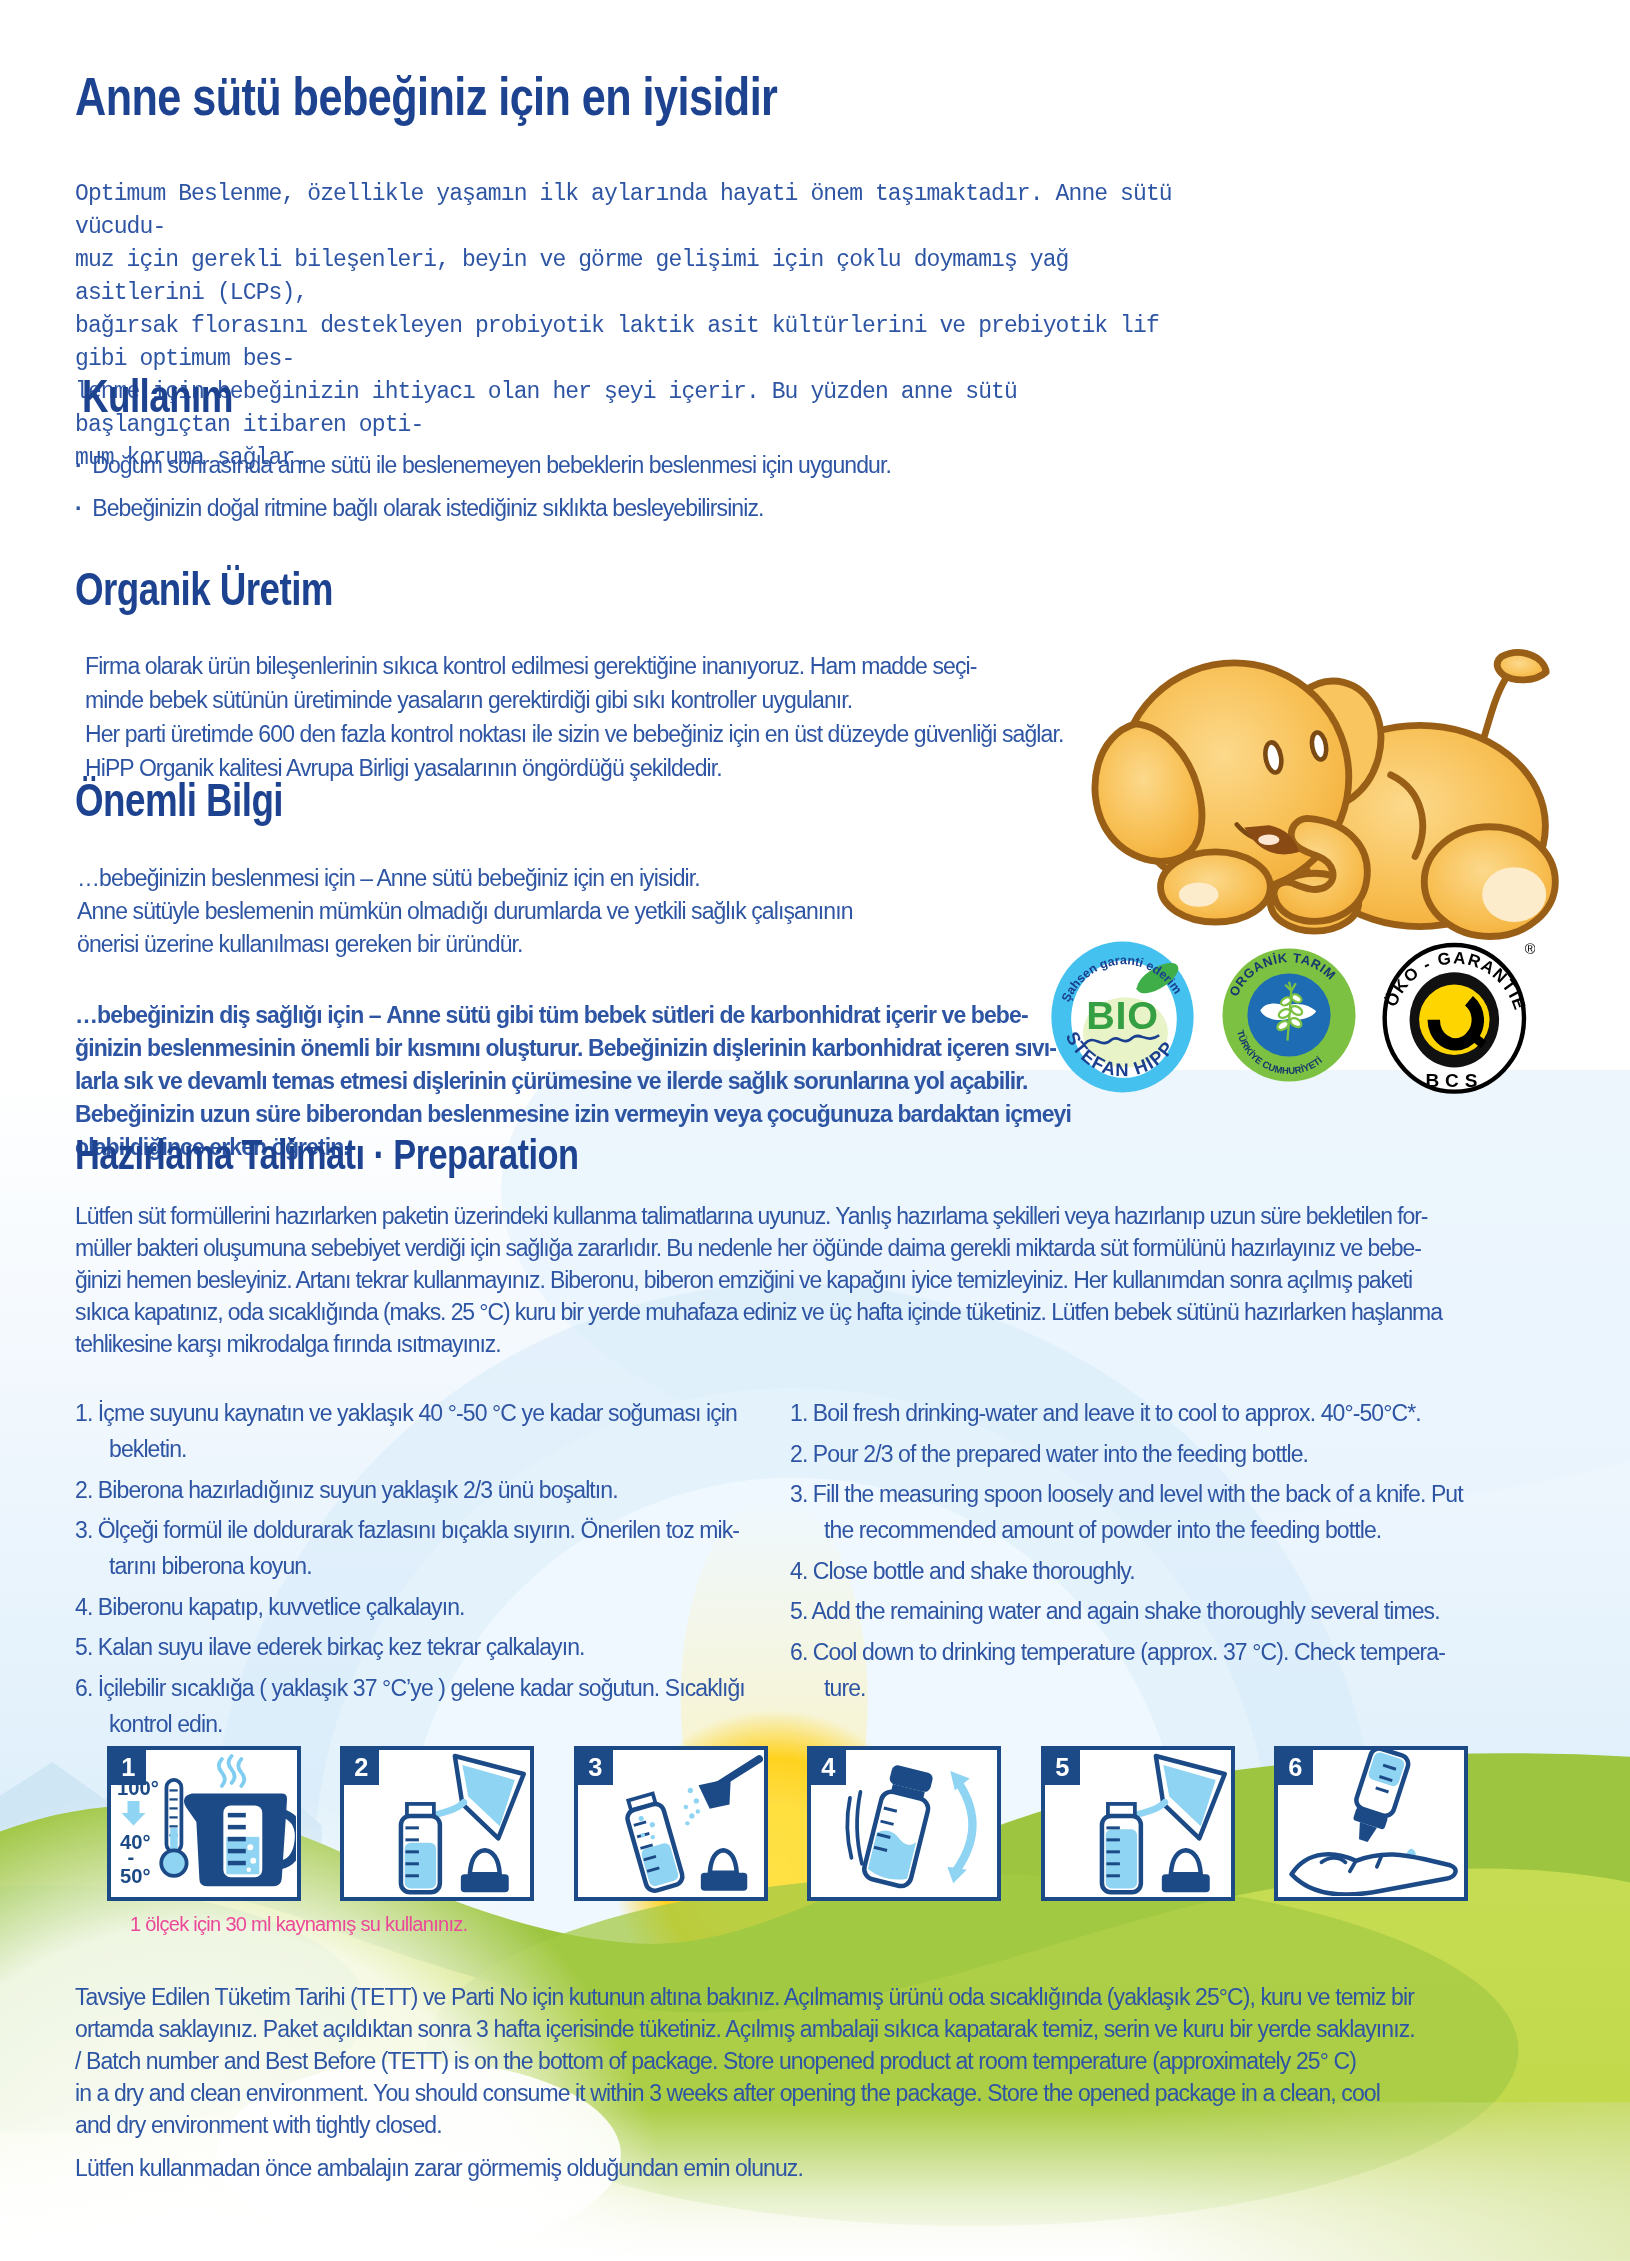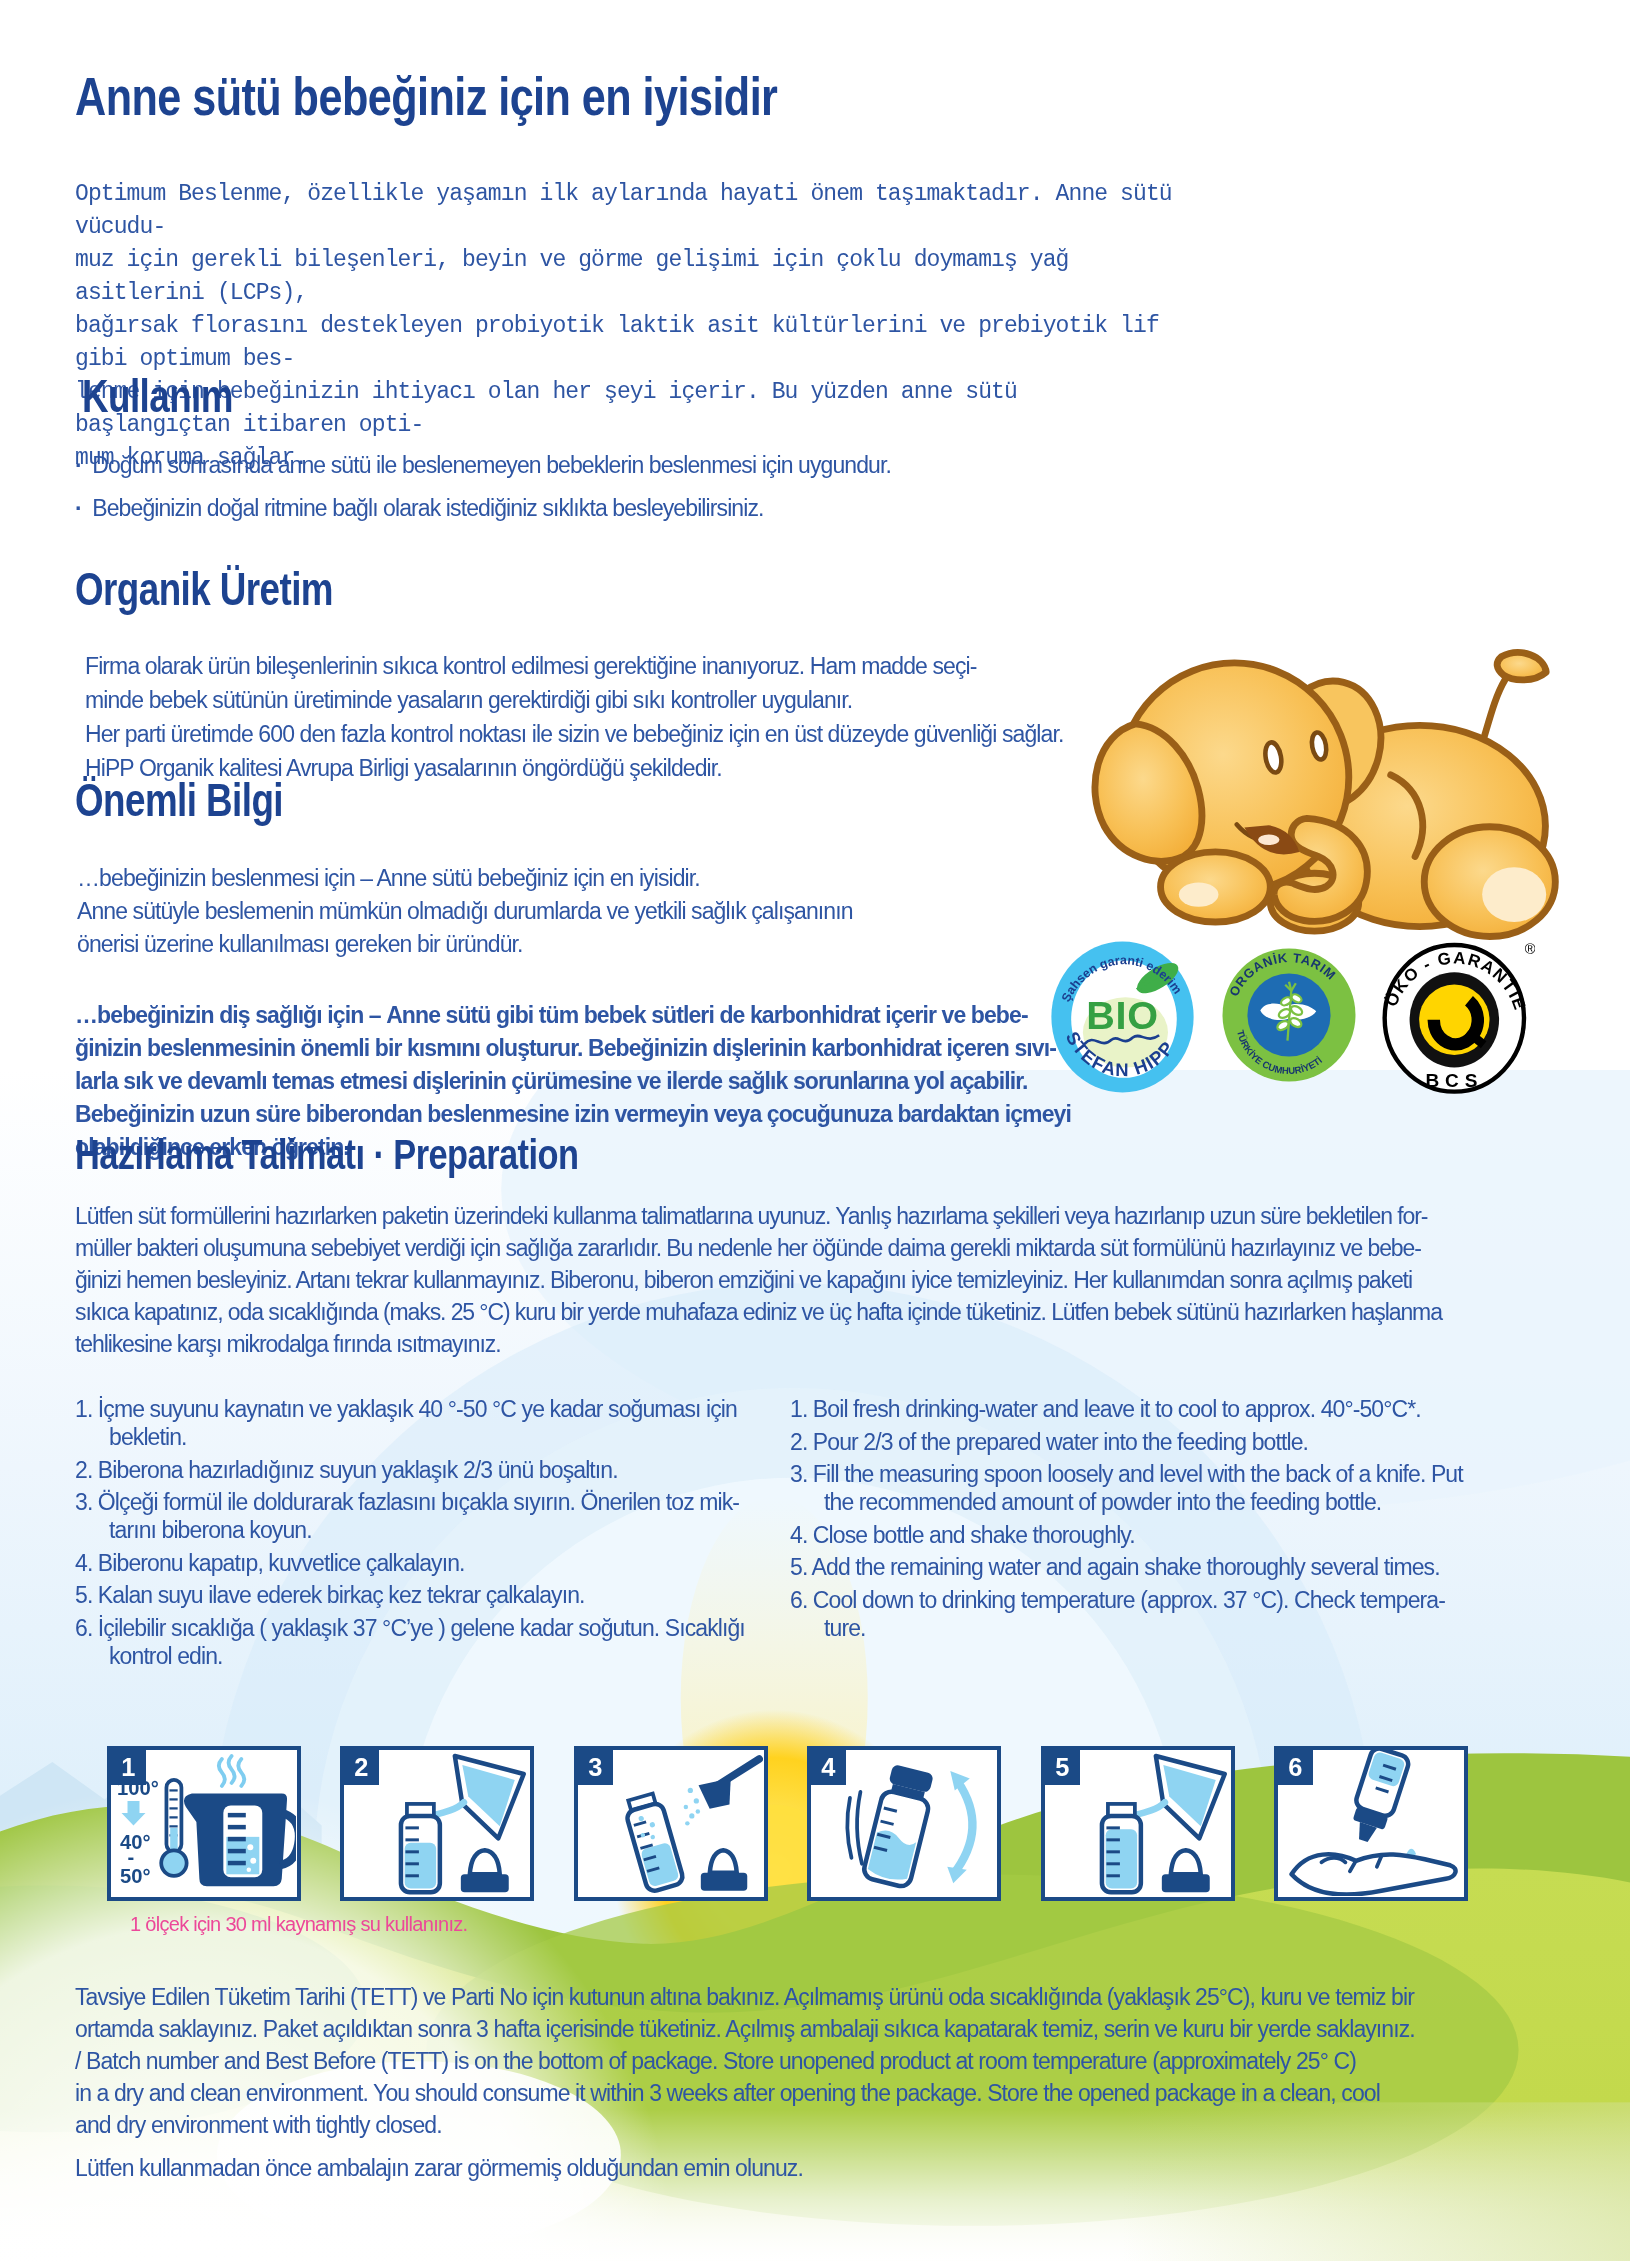--- a/index.html
+++ b/index.html
@@ -34,21 +34,21 @@
   #important-title{left:75px;top:777px;}
   #imp-para1{left:77px;top:862px;width:1063px;}
   #imp-para2{left:75px;top:999px;width:1063px;font-weight:600;}
   #imp-para2 .lead{font-weight:700;}
   #prep-title{left:75px;top:1133px;}
   #prep-intro{left:75px;top:1200px;width:1555px;line-height:32px;letter-spacing:-1.1px;}
   .steplist{width:733px;}
   #list-tr{left:75px;top:1395px;}
   #list-en{left:790px;top:1395px;width:778px;}
   .steplist .item{
-    white-space:pre-line;font-size:23px;line-height:28px;letter-spacing:-0.9px;
+    white-space:pre-line;font-size:23px;line-height:36px;letter-spacing:-0.9px;
     padding-left:34px;text-indent:-34px;margin-bottom:4.5px;color:#2e55a3;
   }
   
   #bg{left:0;top:1070px;width:1630px;height:1191px;z-index:0;}
   .layer{z-index:2;}
   
   .step-box{
     position:absolute;top:1746px;width:194px;height:155px;
     border:4.5px solid #1b4a86;background:#ffffff;box-sizing:border-box;z-index:2;
   }

